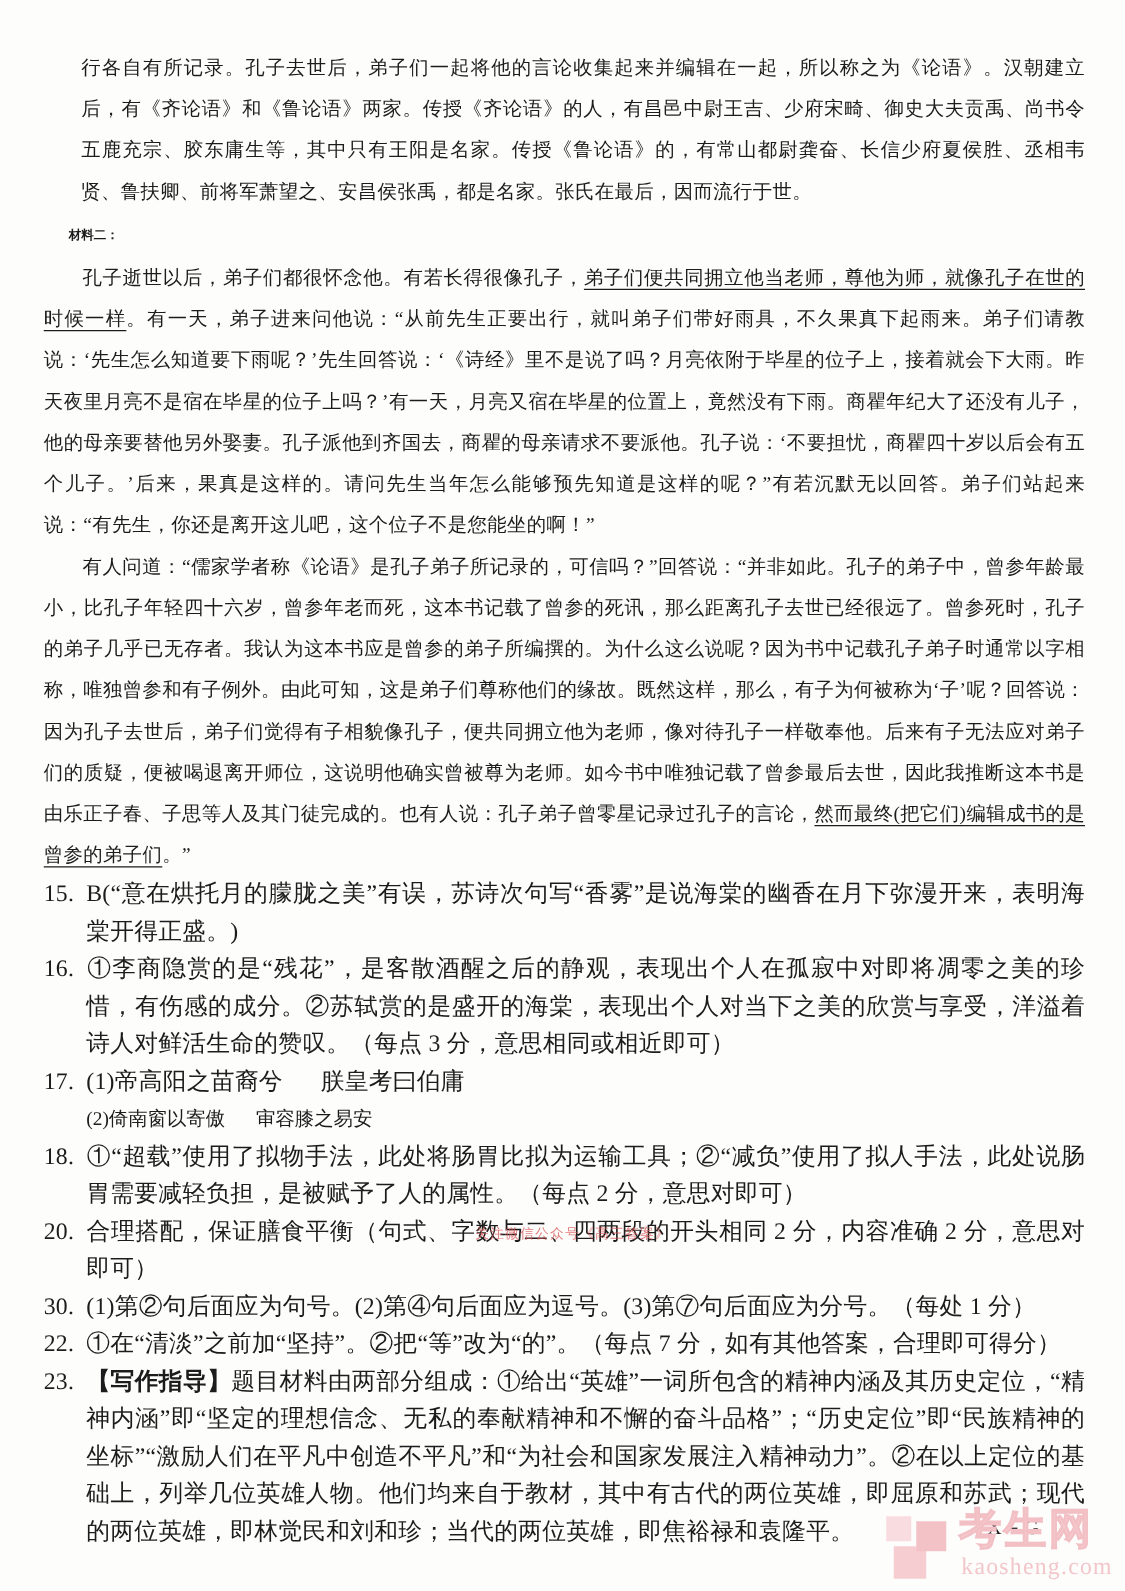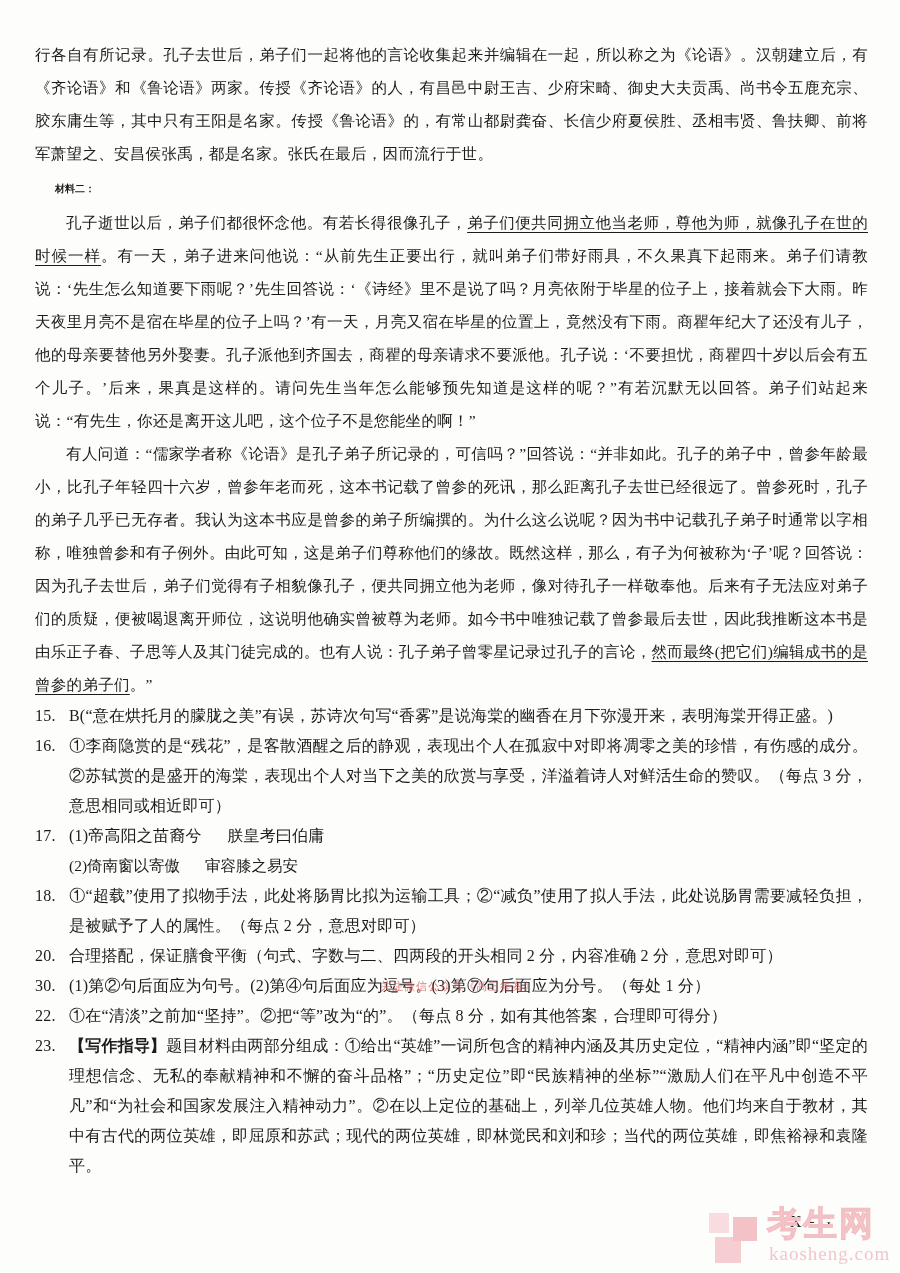--- a/index.html
+++ b/index.html
@@ -10,29 +10,29 @@
     color:#1c1c1c;
     -webkit-font-smoothing:antialiased;
   }
   .page{
     position:absolute;left:35px;top:38px;width:833px;
   }
   .mat-para{
     font-size:15.5px;line-height:33px;margin:0;text-align:justify;
     letter-spacing:0.3px;
   }
-  .cont{ text-indent:0; }
+  .cont{ text-indent:0;margin-left:30px; }
   .indent2{ text-indent:2em; }
   .mat-head{
     font-size:10px;line-height:30px;font-weight:bold;
     margin:4px 0 2px 0;padding-left:2em;
     font-family:"Liberation Sans","DejaVu Sans",sans-serif;
   }
   .ans{
-    font-size:16px;line-height:30px;margin:0;text-align:justify;
+    font-size:19px;line-height:30px;margin:0;text-align:justify;
     padding-left:34px;text-indent:-34px;letter-spacing:0.2px;
   }
   .ans .num{ display:inline-block;width:34px;text-indent:0; }
   .sub-line{
     font-size:15.5px;line-height:30px;margin:0;padding-left:34px;
   }
   .bold{ font-weight:bold; font-family:"Liberation Sans","DejaVu Sans",sans-serif; }
   .uline{ text-decoration:underline; text-underline-offset:4px; }
   .gap{ display:inline-block;width:1.6em; }
 
@@ -97,21 +97,21 @@
   <p class="sub-line"><span>(2)倚南窗以寄傲</span><span class="gap"></span><span>审容膝之易安</span></p>
 
 
   <p class="ans"><span class="num">18.</span><span>①“超载”使用了拟物手法，此处将肠胃比拟为运输工具；②“减负”使用了拟人手法，此处说肠胃需要减轻负担，是被赋予了人的属性。（每点 2 分，意思对即可）</span></p>
 
 
   <p class="ans"><span class="num">20.</span><span>合理搭配，保证膳食平衡（句式、字数与二、四两段的开头相同 2 分，内容准确 2 分，意思对即可）</span></p>
 
   <p class="ans"><span class="num">30.</span><span>(1)第②句后面应为句号。(2)第④句后面应为逗号。(3)第⑦句后面应为分号。（每处 1 分）</span></p>
 
-  <p class="ans"><span class="num">22.</span><span>①在“清淡”之前加“坚持”。②把“等”改为“的”。（每点 8 分，如有其他答案，合理即可得分）</span></p>
+  <p class="ans"><span class="num">22.</span><span>①在“清淡”之前加“坚持”。②把“等”改为“的”。（每点 7 分，如有其他答案，合理即可得分）</span></p>
 
   <p class="ans"><span class="num">23.</span><span class="bold">【写作指导】</span><span>题目材料由两部分组成：①给出“英雄”一词所包含的精神内涵及其历史定位，“精神内涵”即“坚定的理想信念、无私的奉献精神和不懈的奋斗品格”；“历史定位”即“民族精神的坐标”“激励人们在平凡中创造不平凡”和“为社会和国家发展注入精神动力”。②在以上定位的基础上，列举几位英雄人物。他们均来自于教材，其中有古代的两位英雄，即屈原和苏武；现代的两位英雄，即林觉民和刘和珍；当代的两位英雄，即焦裕禄和袁隆平。</span></p>
 
 </div>
 
 <div class="red-watermark">关注微信公众号《高三答案》</div>
 
 <div class="footer">
   <div class="footer-code">X－G</div>
 </div>

